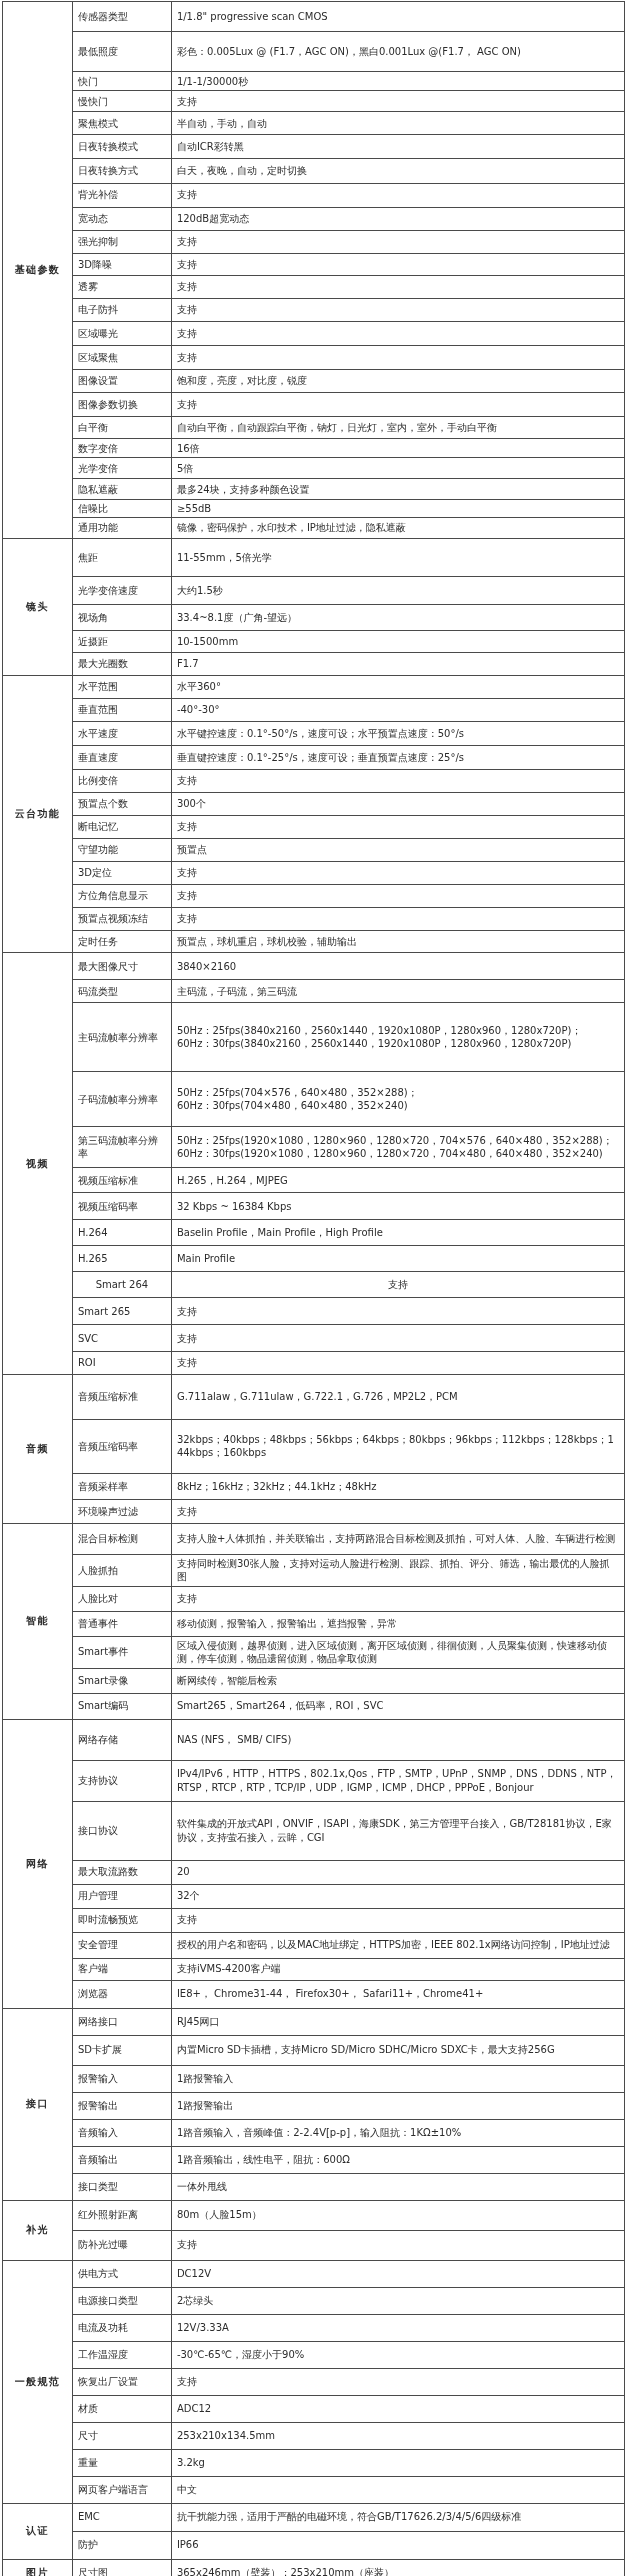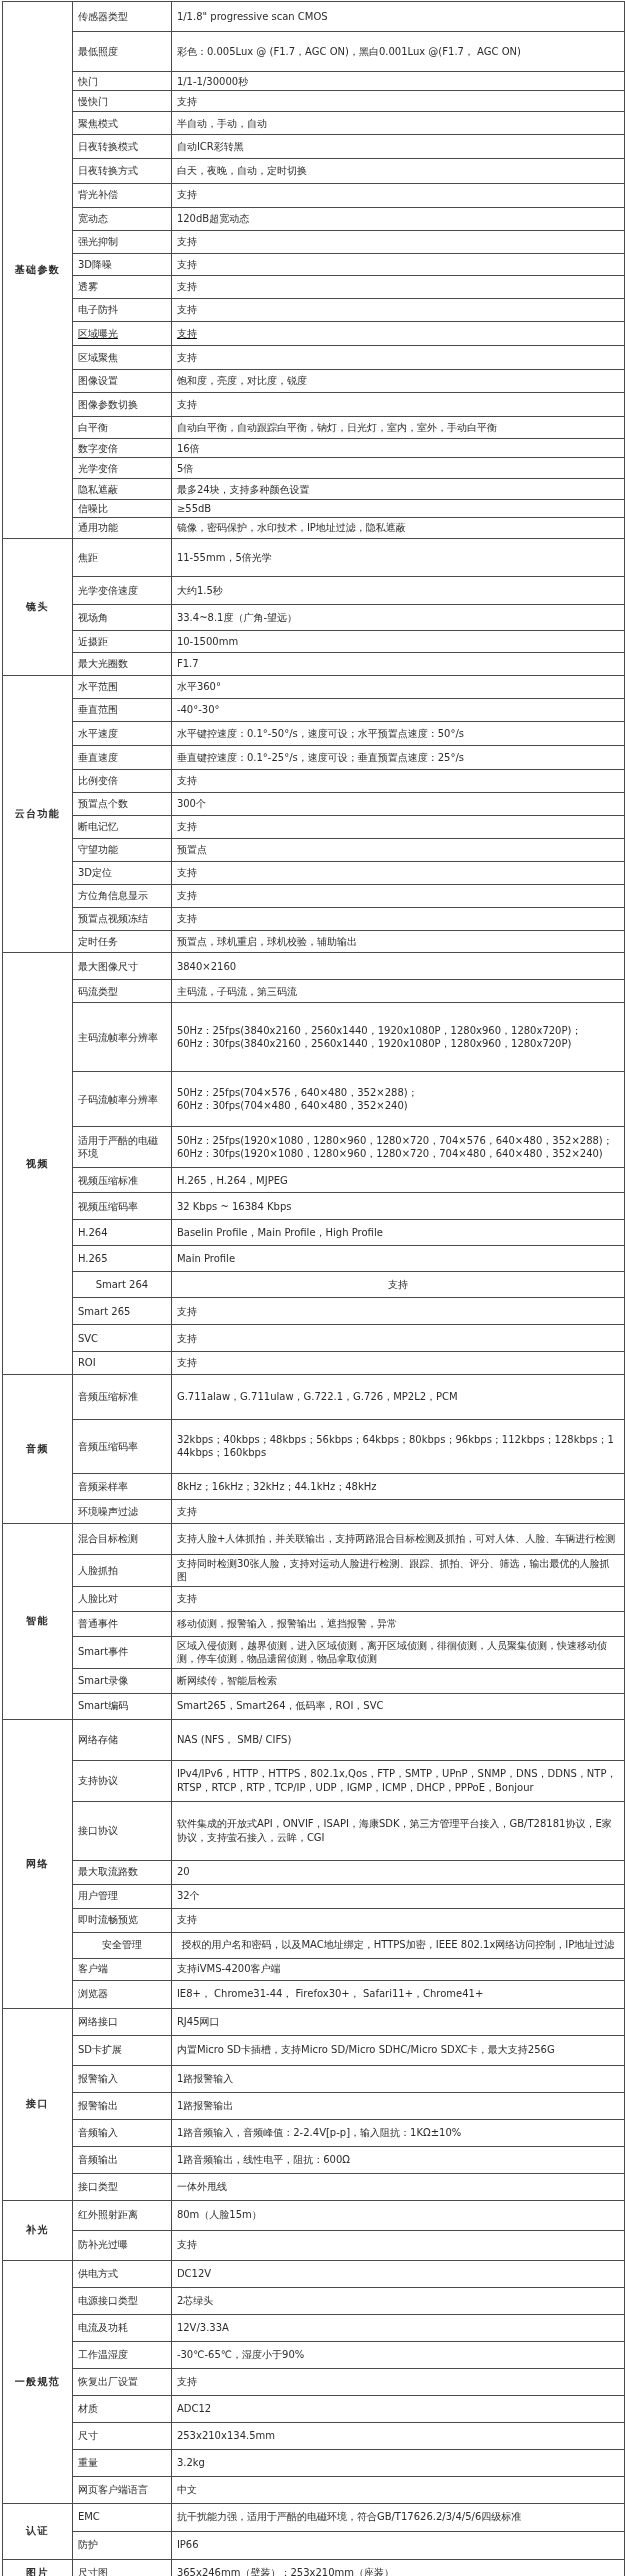--- a/index.html
+++ b/index.html
@@ -89,21 +89,21 @@
           <td class="pval">支持</td>
         </tr>
         <tr style="height: 23px;">
           <td class="pname">透雾</td>
           <td class="pval">支持</td>
         </tr>
         <tr style="height: 22.5px;">
           <td class="pname">电子防抖</td>
           <td class="pval">支持</td>
         </tr>
-        <tr style="height: 24.4px; text-decoration: underline;">
+        <tr style="height: 24.4px;">
           <td class="pname">区域曝光</td>
           <td class="pval">支持</td>
         </tr>
         <tr style="height: 24px;">
           <td class="pname">区域聚焦</td>
           <td class="pval">支持</td>
         </tr>
         <tr style="height: 23px;">
           <td class="pname">图像设置</td>
           <td class="pval">饱和度，亮度，对比度，锐度</td>
@@ -219,21 +219,21 @@
           <td class="pname">主码流帧率分辨率</td>
           <td class="pval">50Hz：25fps(3840x2160，2560x1440，1920x1080P，1280x960，1280x720P)；
 60Hz：30fps(3840x2160，2560x1440，1920x1080P，1280x960，1280x720P)</td>
         </tr>
         <tr style="height: 55px;">
           <td class="pname">子码流帧率分辨率</td>
           <td class="pval">50Hz：25fps(704×576，640×480，352×288)；
 60Hz：30fps(704×480，640×480，352×240)</td>
         </tr>
         <tr style="height: 41px;">
-          <td class="pname">适用于严酷的电磁环境</td>
+          <td class="pname">第三码流帧率分辨率</td>
           <td class="pval">50Hz：25fps(1920×1080，1280×960，1280×720，704×576，640×480，352×288)；
 60Hz：30fps(1920×1080，1280×960，1280×720，704×480，640×480，352×240)</td>
         </tr>
         <tr style="height: 25px;">
           <td class="pname">视频压缩标准</td>
           <td class="pval">H.265，H.264，MJPEG</td>
         </tr>
         <tr style="height: 27px;">
           <td class="pname">视频压缩码率</td>
           <td class="pval">32 Kbps ~ 16384 Kbps</td>
@@ -326,21 +326,21 @@
           <td class="pval">20</td>
         </tr>
         <tr style="height: 24px;">
           <td class="pname">用户管理</td>
           <td class="pval">32个</td>
         </tr>
         <tr style="height: 24px;">
           <td class="pname">即时流畅预览</td>
           <td class="pval">支持</td>
         </tr>
-        <tr style="height: 26px; text-align: center;">
+        <tr style="height: 26px;">
           <td class="pname">安全管理</td>
           <td class="pval">授权的用户名和密码，以及MAC地址绑定，HTTPS加密，IEEE 802.1x网络访问控制，IP地址过滤</td>
         </tr>
         <tr style="height: 22px;">
           <td class="pname">客户端</td>
           <td class="pval">支持iVMS-4200客户端</td>
         </tr>
         <tr style="height: 28px;">
           <td class="pname">浏览器</td>
           <td class="pval">IE8+， Chrome31-44， Firefox30+， Safari11+，Chrome41+</td>

